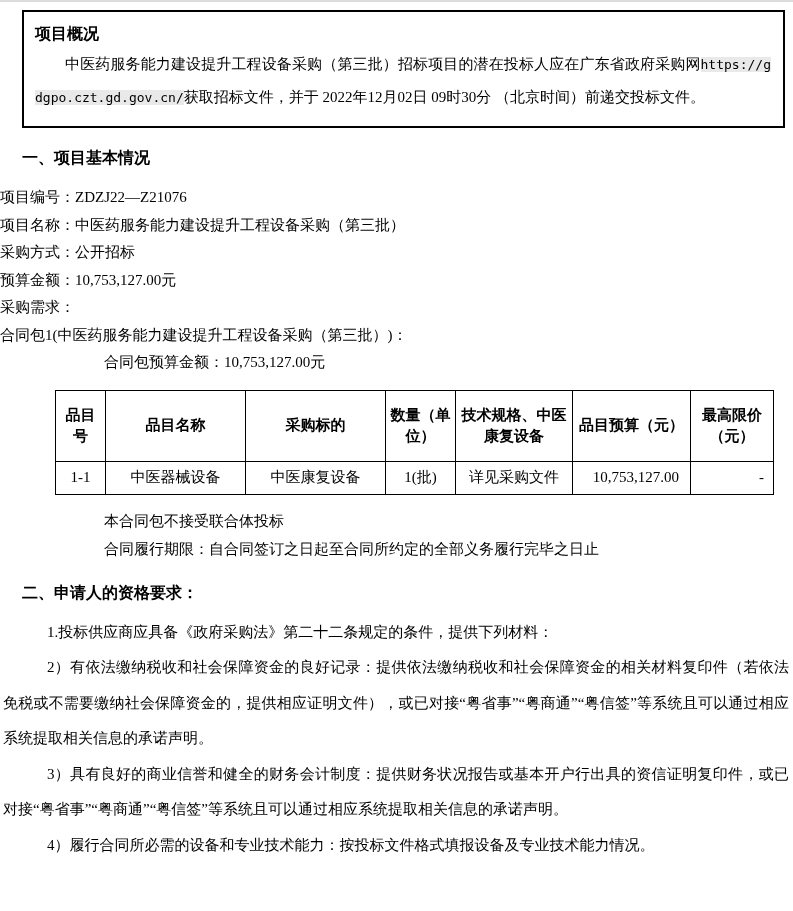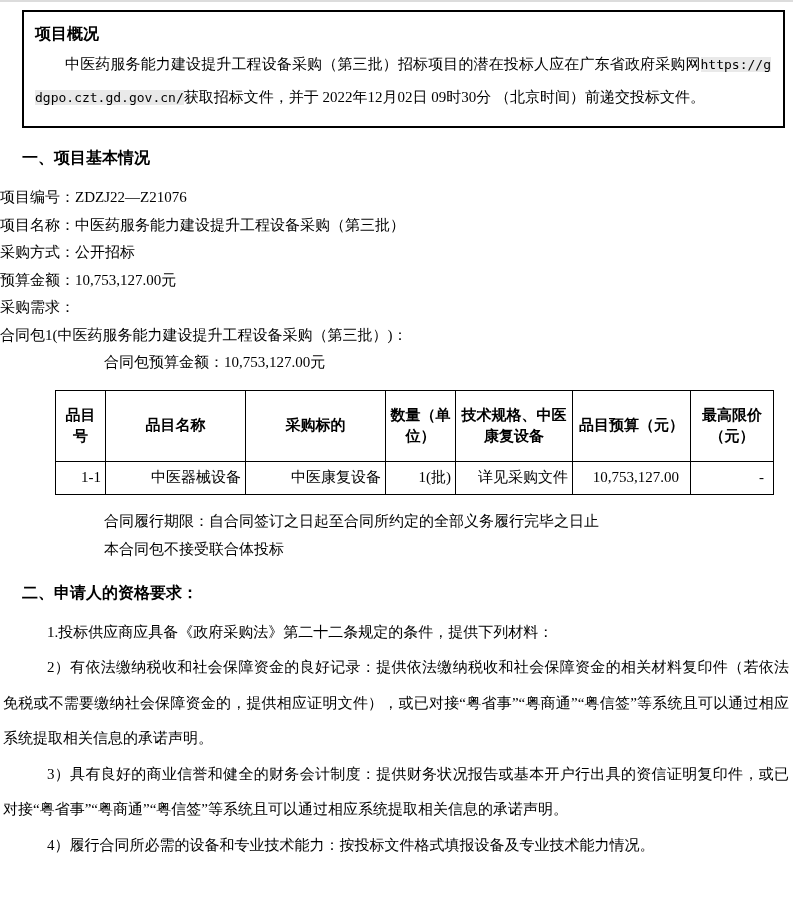--- a/index.html
+++ b/index.html
@@ -42,21 +42,21 @@
   table.items {
     border-collapse:collapse; table-layout:fixed;
     margin:13px 0 0 55px; width:718px; font-size:15px;
   }
   table.items th, table.items td { border:1px solid #000; overflow:hidden; }
   table.items th {
     font-weight:bold; text-align:center; vertical-align:middle;
     height:71px; line-height:21px; padding:2px 4px;
   }
   table.items td {
-    height:33px; text-align:right; vertical-align:middle; padding:2px 4px;
+    height:33px; text-align:center; vertical-align:middle; padding:2px 4px;
   }
   table.items td.num { text-align:right; padding-right:11px; }
   table.items td.dash { text-align:right; padding-right:9px; }
 
   .after-table { margin-top:12px; }
   .after-table .s1-line { line-height:28px; }
 
   .s2-paras { margin:12px 4px 0 3px; }
   .para {
     line-height:35.5px; text-align:justify; text-indent:44px;
@@ -112,22 +112,22 @@
       <td>中医康复设备</td>
       <td>1(批)</td>
       <td>详见采购文件</td>
       <td class="num">10,753,127.00</td>
       <td class="dash">-</td>
     </tr>
   </tbody>
 </table>
 
 <div class="after-table">
+  <div class="s1-line ind-3">本合同包不接受联合体投标</div>
   <div class="s1-line ind-3">合同履行期限：自合同签订之日起至合同所约定的全部义务履行完毕之日止</div>
-  <div class="s1-line ind-3">本合同包不接受联合体投标</div>
 </div>
 
 <div class="sec-heading">二、申请人的资格要求：</div>
 
 <div class="s2-paras">
   <div class="para">1.投标供应商应具备《政府采购法》第二十二条规定的条件，提供下列材料：</div>
   <div class="para">2）有依法缴纳税收和社会保障资金的良好记录：提供依法缴纳税收和社会保障资金的相关材料复印件（若依法免税或不需要缴纳社会保障资金的，提供相应证明文件），或已对接“粤省事”“粤商通”“粤信签”等系统且可以通过相应系统提取相关信息的承诺声明。</div>
   <div class="para">3）具有良好的商业信誉和健全的财务会计制度：提供财务状况报告或基本开户行出具的资信证明复印件，或已对接“粤省事”“粤商通”“粤信签”等系统且可以通过相应系统提取相关信息的承诺声明。</div>
   <div class="para">4）履行合同所必需的设备和专业技术能力：按投标文件格式填报设备及专业技术能力情况。</div>
 

